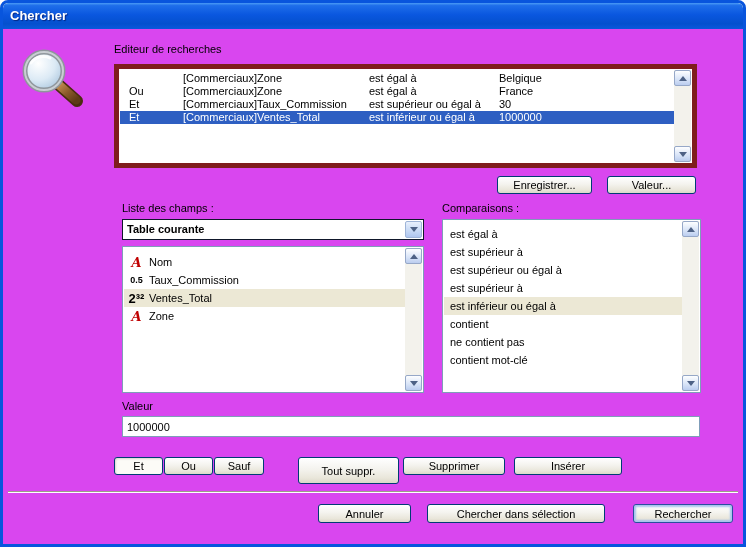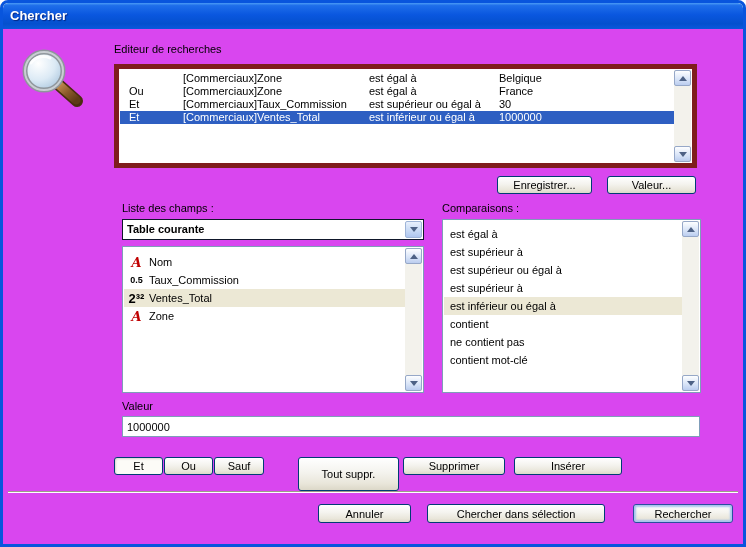--- a/index.html
+++ b/index.html
@@ -49,21 +49,21 @@
     background:linear-gradient(180deg,#FFFFFF 0%,#F4F3EE 45%,#E9E6DA 80%,#DCD8C8 100%);
     font:11px "Liberation Sans",sans-serif; color:#000; text-align:center; cursor:default; }
   .btn.default { box-shadow:inset 0 0 2px 2px #A5C3EE; border-color:#2A4F9F; }
   .btn.toggled { background:#FCFBF7; box-shadow:inset 1px 1px 2px rgba(120,110,80,.25); }
 
   .btn-save   { left:494px; top:147px; width:95px;  height:18px; }
   .btn-load   { left:604px; top:147px; width:89px;  height:18px; }
   .btn-et     { left:111px; top:428px; width:49px;  height:18px; }
   .btn-ou     { left:161px; top:428px; width:49px;  height:18px; }
   .btn-sauf   { left:211px; top:428px; width:50px;  height:18px; }
-  .btn-delall { left:295px; top:428px; width:101px; height:34px; }
+  .btn-delall { left:295px; top:428px; width:101px; height:27px; }
   .btn-del    { left:400px; top:428px; width:102px;  height:18px; }
   .btn-ins    { left:511px; top:428px; width:108px;  height:18px; }
   .btn-add    { left:603px; top:428px; width:95px;  height:18px; }
   .btn-cancel { left:315px; top:475px; width:93px;  height:19px; }
   .btn-selsearch { left:424px; top:475px; width:178px; height:19px; }
   .btn-search { left:630px; top:475px; width:100px; height:19px; }
 
   
   .combo { position:absolute; left:119px; top:190px; width:302px; height:21px;
     background:#fff; border:1px solid #0f172a;font-weight:bold; }

